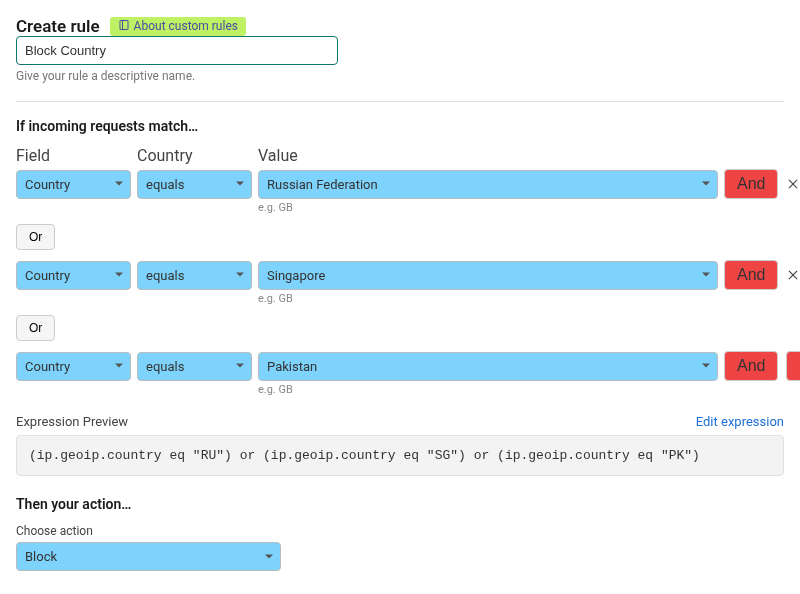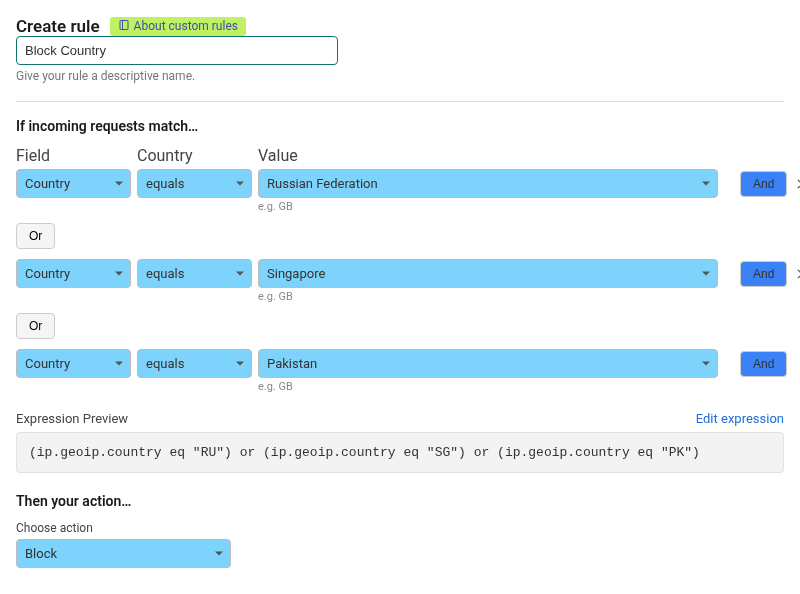--- a/index.html
+++ b/index.html
@@ -115,27 +115,26 @@
     .value-select {
       width: 100%;
     }
     .trailing {
       display: flex;
       align-items: center;
       gap: 8px;
     }
     .btn {
       border: 1px solid #ccc;
-      background: #3b82f6;
+      background: #ef4444;
       padding: 5px 12px;
       border-radius: 4px;
-      font-size: 12px;
-      color: #333;
-      cursor: pointer;
-      margin-left: 16px;
+      font-size: 16px;
+      color: #333;
+      cursor: pointer;
     }
     .close-icon {
       width: 14px;
       height: 14px;
       cursor: pointer;
       display: flex;
       align-items: center;
       justify-content: center;
       color: #444;
     }
@@ -186,21 +185,21 @@
       padding: 12px;
       font-family: "Courier New", Courier, monospace;
       font-size: 13px;
       color: #333;
       white-space: pre;
     }
     .action-section {
       margin-top: 20px;
     }
     .action-select {
-      width: 215px;
+      width: 265px;
     }
   </style>
 </head>
 <body>
 
 <div class="header-row">
   <div class="page-title">Create rule</div>
   <div class="about-link">
     <span>
       <svg viewBox="0 0 24 24" fill="none" stroke="#4b4ba3" stroke-width="2">

